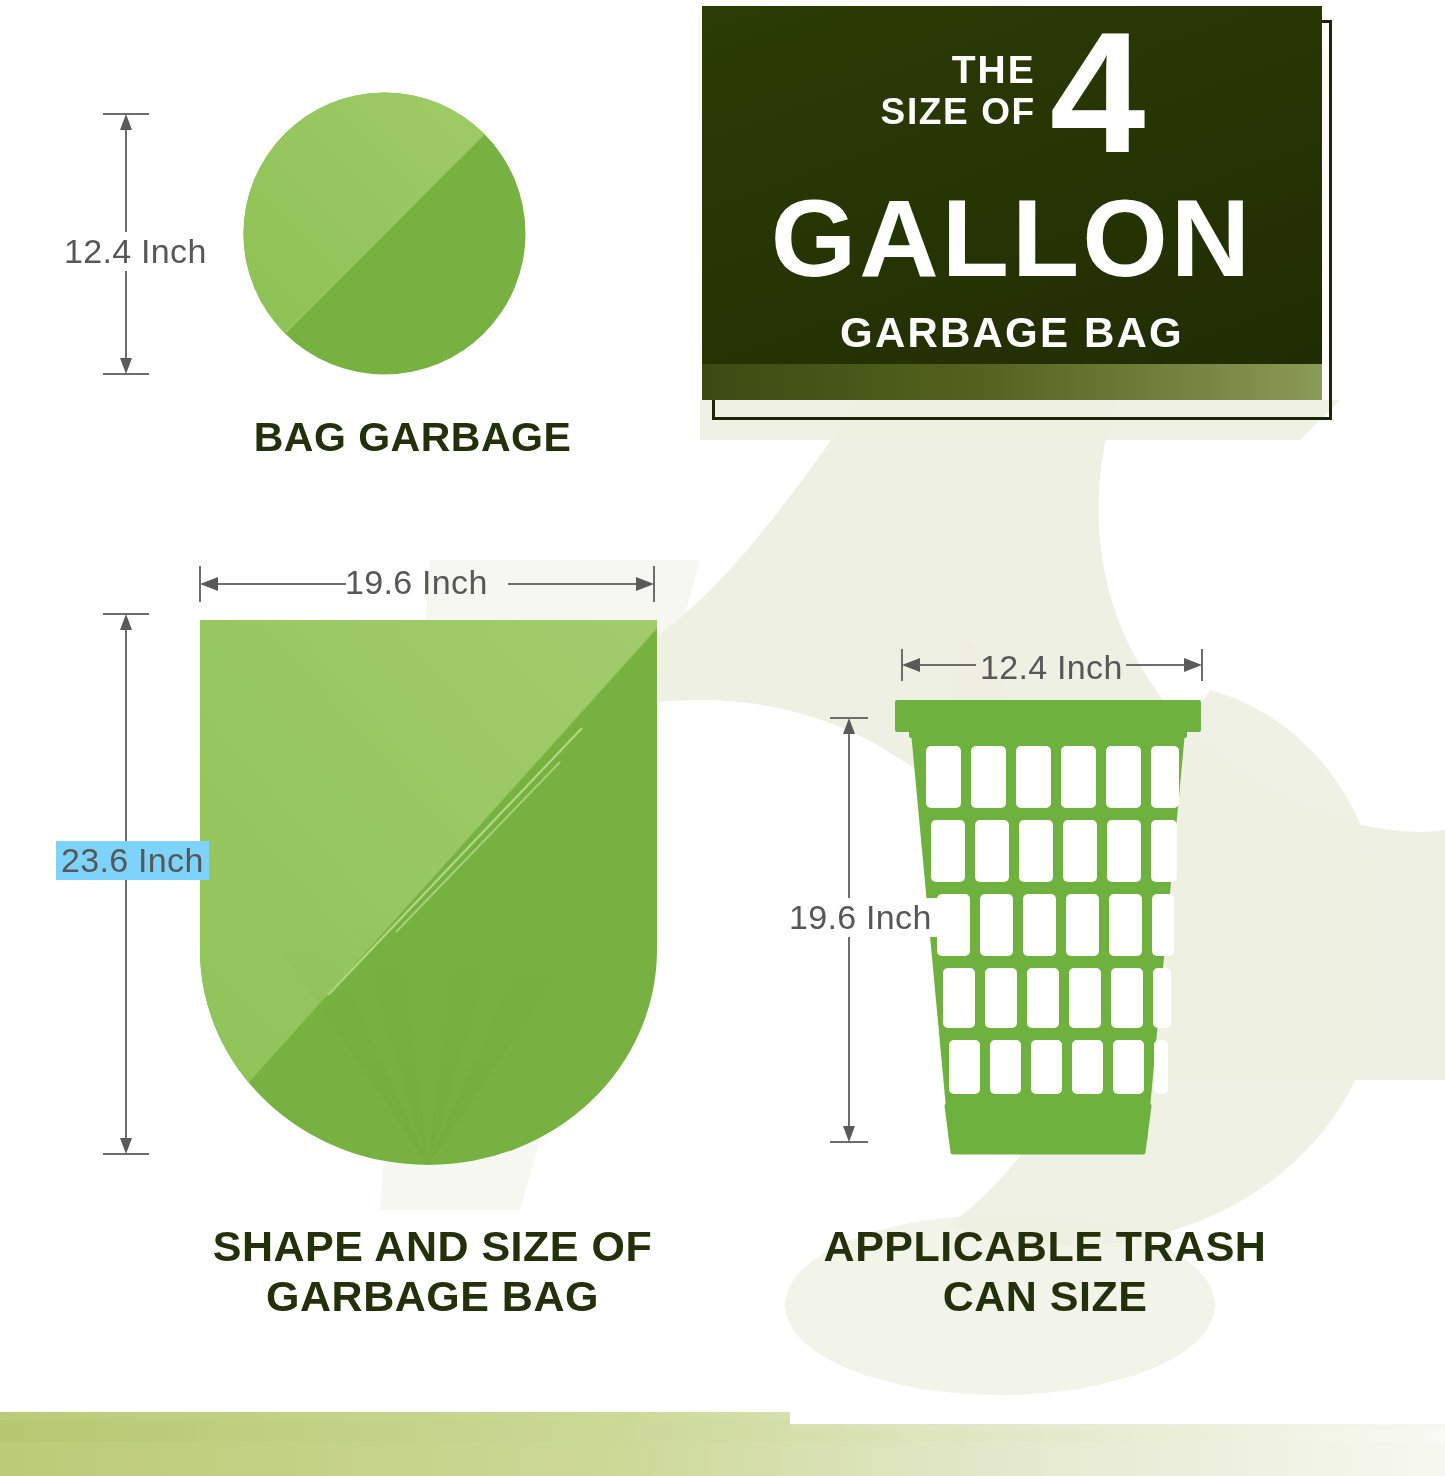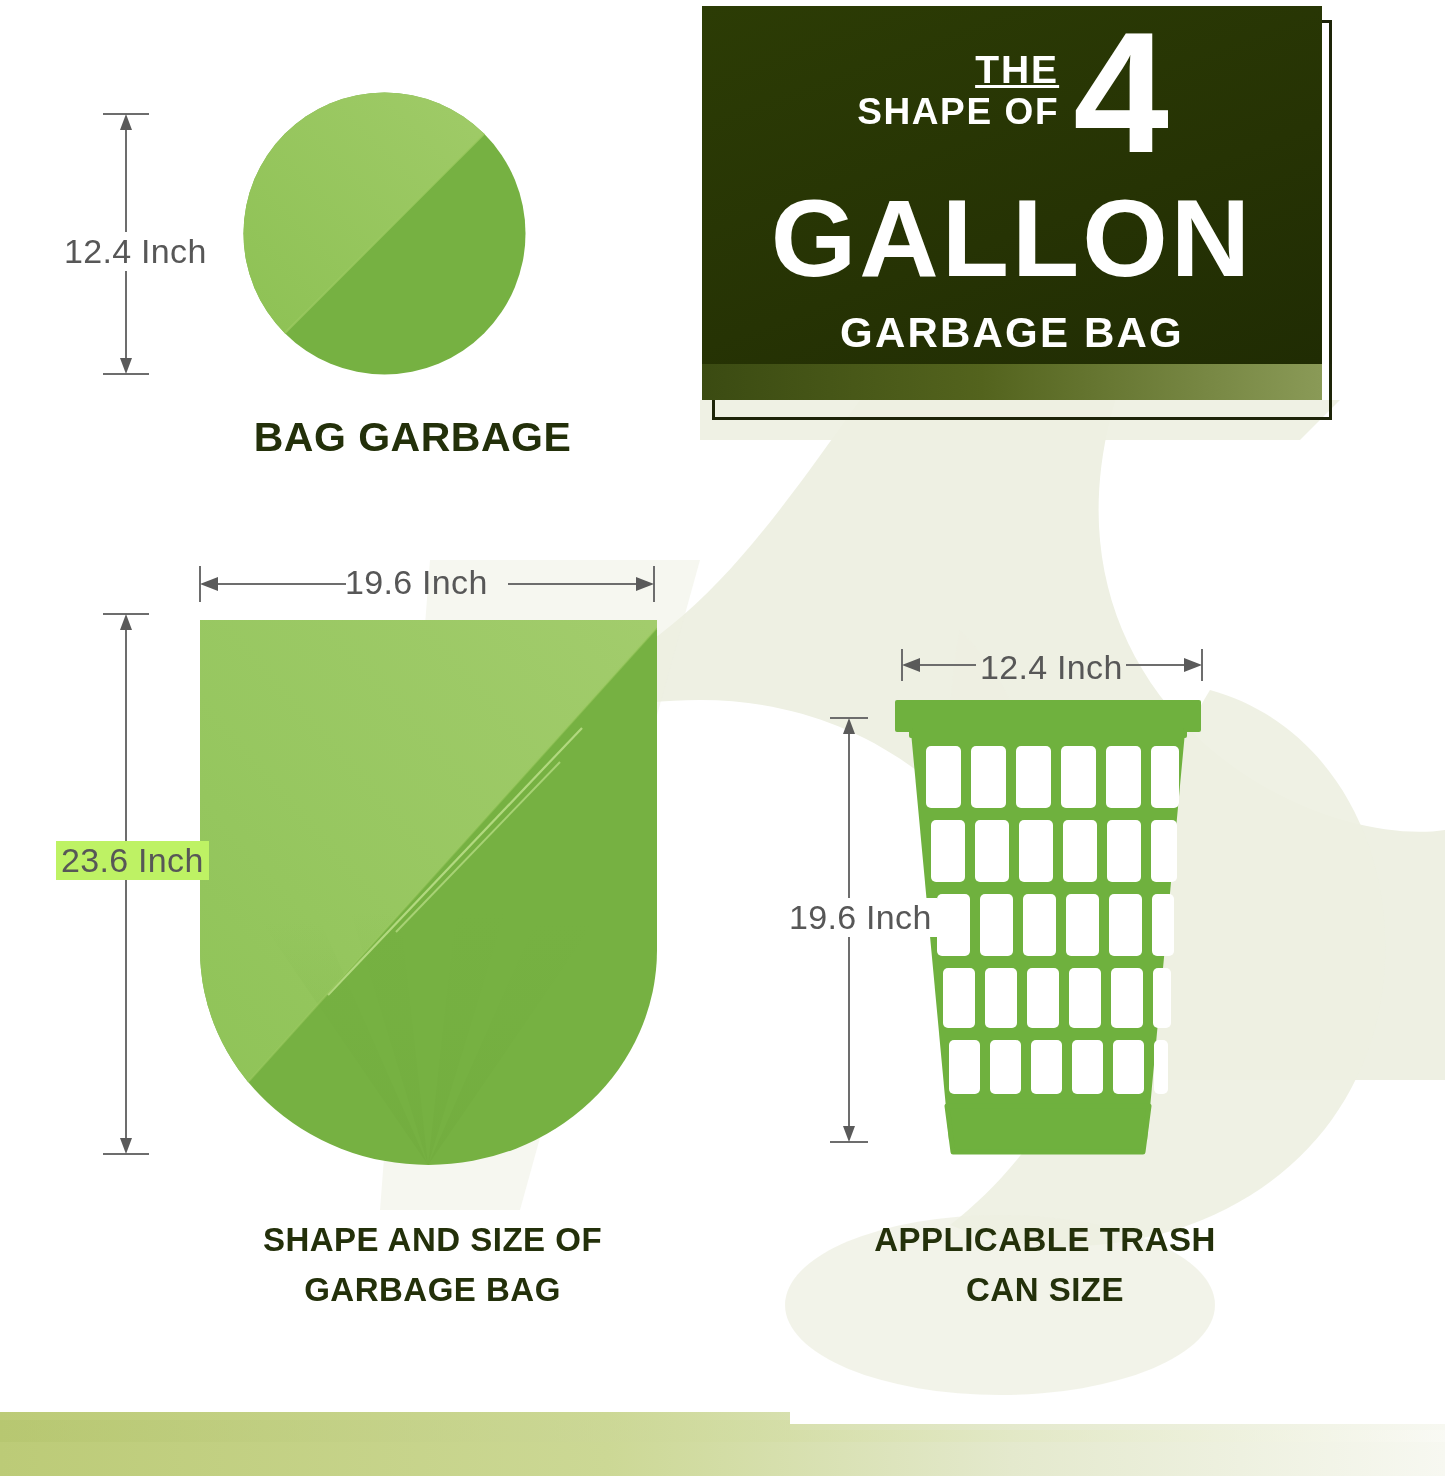--- a/index.html
+++ b/index.html
@@ -44,21 +44,21 @@
   .caption {
     position: absolute;
     color: #23300a;
     font-weight: bold;
     font-size: 41px;
     letter-spacing: 0.5px;
     line-height: 1.12;
     text-align: center;
   }
   .caption.big {
-    font-size: 33px;
+    font-size: 43px;
   }
 
   
   .circle-wrap {
     position: absolute;
     left: 243px;
     top: 92px;
     width: 283px;
     height: 283px;
   }
@@ -126,21 +126,20 @@
     align-items: flex-end;
     color: #ffffff;
     line-height: 1.0;
     margin-right: 14px;
     padding-bottom: 6px;
   }
   .banner-the {
     font-size: 39px;
     font-weight: bold;
     letter-spacing: 2px;
-    text-decoration: underline;
   }
   .banner-sizeof {
     font-size: 37px;
     font-weight: bold;
     letter-spacing: 1.6px;
     margin-top: 4px;
   }
   .banner-number {
     color: #ffffff;
     font-size: 172px;
@@ -291,21 +290,21 @@
   </svg>
   <div class="dim-label" style="left:345px; top:563px;">19.6  Inch</div>
 
   <svg class="dim-v" style="left:100px; top:608px;" width="52" height="552" viewBox="0 0 52 552">
     <line x1="3" y1="6" x2="49" y2="6" stroke="#6d6d6d" stroke-width="2"></line>
     <line x1="3" y1="546" x2="49" y2="546" stroke="#6d6d6d" stroke-width="2"></line>
     <line x1="26" y1="10" x2="26" y2="542" stroke="#6d6d6d" stroke-width="2"></line>
     <polygon points="26,6 20,22 32,22" fill="#5a5a5a"></polygon>
     <polygon points="26,546 20,530 32,530" fill="#5a5a5a"></polygon>
   </svg>
-  <div class="dim-label" style="left:56px; top:841px; background:#bef264; padding:0 5px;">23.6 Inch</div>
+  <div class="dim-label" style="left:56px; top:841px; background:#7dd3fc; padding:0 5px;">23.6 Inch</div>
 
   <div class="caption big" style="left:110px; top:1222px; width:645px;">SHAPE AND SIZE OF</div>
   <div class="caption big" style="left:110px; top:1272px; width:645px;">GARBAGE BAG</div>
 
   <div class="can-wrap">
     <svg width="310" height="470" viewBox="0 0 310 470">
       <defs>
         <clipPath id="canBody">
           <path d="M18,32 L292,32 L254,440 L56,440 Z"></path>
         </clipPath>
@@ -384,21 +383,21 @@
 
   <div class="caption big" style="left:770px; top:1272px; width:550px;">CAN SIZE</div>
   <div class="caption big" style="left:770px; top:1222px; width:550px;">APPLICABLE TRASH</div>
 
   <div class="banner-outline"></div>
 
   <div class="banner">
     <div class="banner-top-row">
       <div class="banner-the-size">
         <span class="banner-the">THE</span>
-        <span class="banner-sizeof">SHAPE OF</span>
+        <span class="banner-sizeof">SIZE OF</span>
       </div>
       <span class="banner-number">4</span>
     </div>
     <div class="banner-gallon">GALLON</div>
     <div class="banner-sub">GARBAGE BAG</div>
     <div class="banner-strip"></div>
   </div>
 
   <svg class="bottom-band" width="1445" height="86" viewBox="0 0 1445 86">
     <defs>

